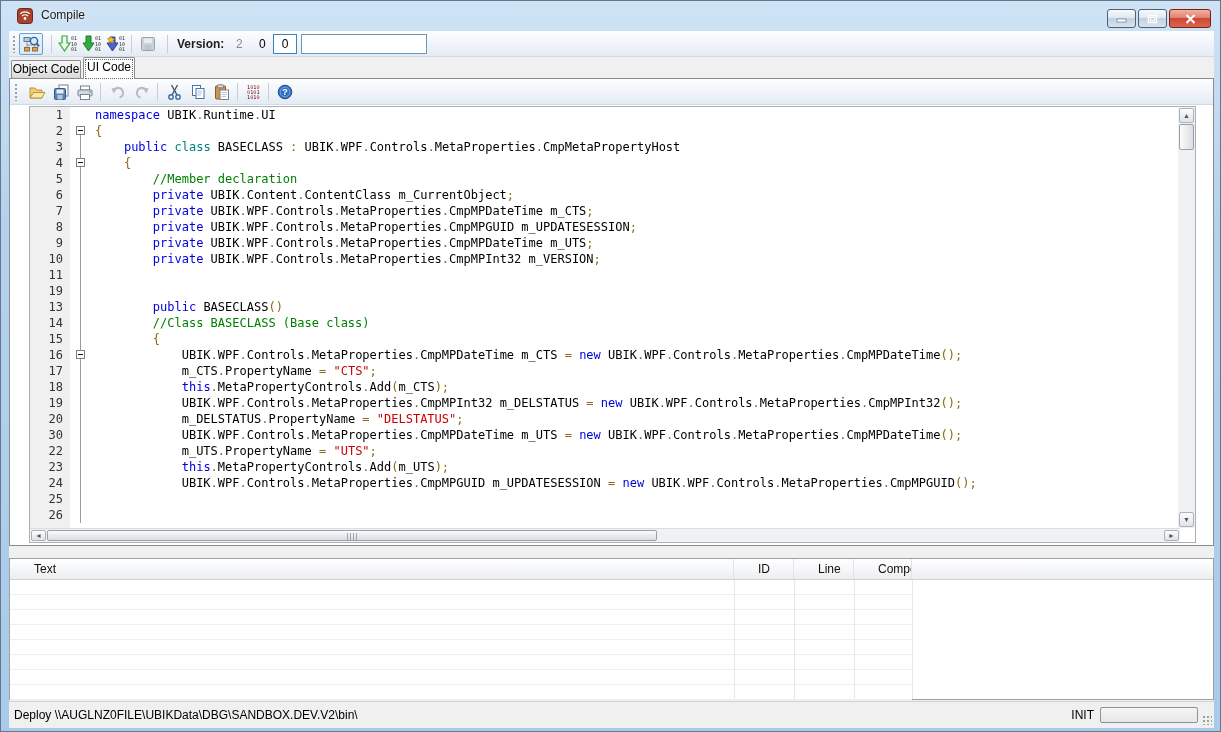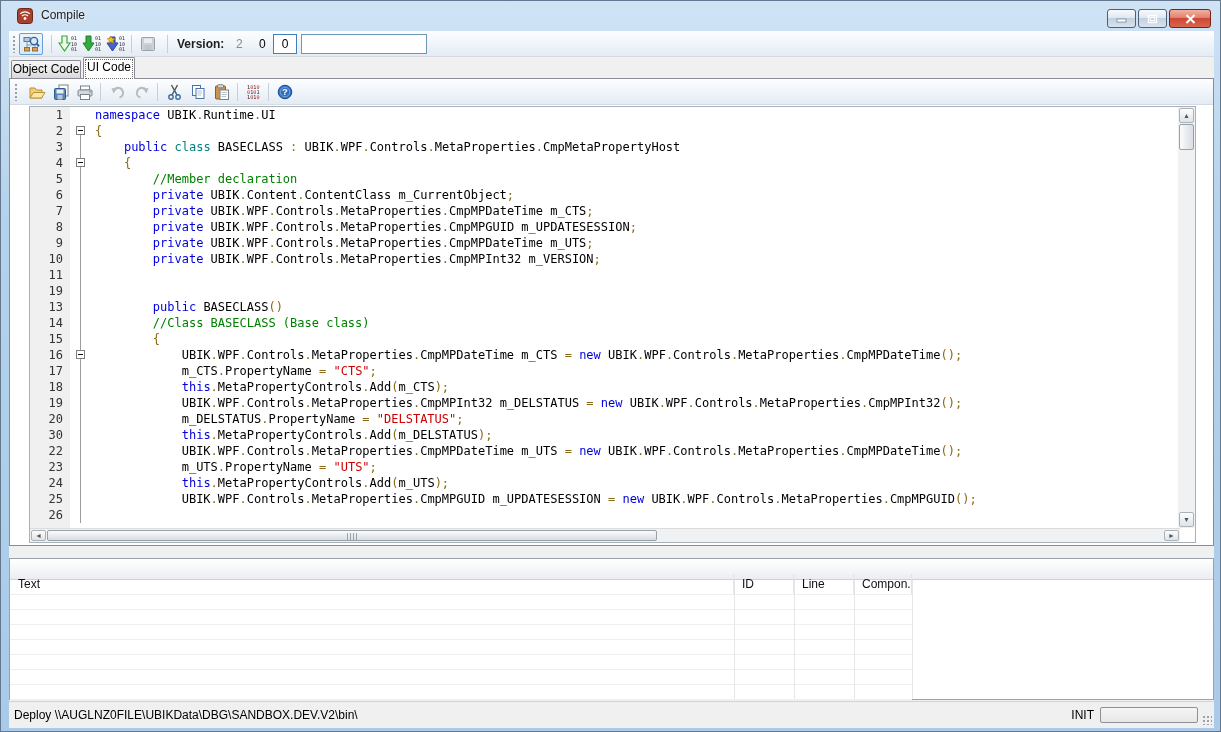--- a/index.html
+++ b/index.html
@@ -86,22 +86,22 @@
     background:linear-gradient(90deg,#fafbfc,#d9dee3); border:1px solid #98a0a8; border-radius:2px; }
   .hthumb { position:absolute; left:17px; top:1px; width:610px; height:11px;
     background:linear-gradient(#fafbfc,#d9dee3); border:1px solid #98a0a8; border-radius:2px; }
   .hthumb .gripper { position:absolute; left:50%; top:2px; margin-left:-5px; width:10px; height:7px;
     background-image:repeating-linear-gradient(90deg,#9aa2aa 0 1px,transparent 1px 3px); }
 
   
   .grid { position:absolute; left:0; top:527px; width:1205px; height:142px; background:#fff; border:1px solid #9aa1a8; }
   .grid-header { position:absolute; left:0; top:0; width:100%; height:21px; display:flex;
     background:linear-gradient(#ffffff,#f4f5f7 60%,#ecedf0); border-bottom:1px solid #cfd2d6; }
-  .gh-cell { height:100%; font-size:12px; color:#111; padding:3px 0 0 8px; border-right:1px solid #e2e4e7;
-    white-space:nowrap; overflow:hidden;margin-top:15px; }
+  .gh-cell { height:100%; font-size:12px; color:#111; padding:3px 0 0 24px; border-right:1px solid #e2e4e7;
+    white-space:nowrap; overflow:hidden; }
   .grid-body { position:absolute; left:0; top:21px; right:0; bottom:0; }
   .g-row { height:15px; border-bottom:1px solid #efefef; width:902px; }
   .g-vline { position:absolute; top:0; bottom:0; width:1px; background:#e4e6e8; }
 
   
   .statusbar { position:absolute; left:0; top:670px; width:100%; height:27px; background:#f0f0f0;
     border-top:1px solid #cdd4da; }
   .deploy-text { position:absolute; left:5px; top:6px; font-size:12px; color:#000; }
   .init-label { position:absolute; right:120px; top:6px; font-size:12px; color:#000; }
   .progress { position:absolute; right:16px; top:5px; width:98px; height:16px; border:1px solid #8e9296;
@@ -466,21 +466,20 @@
             <div class="code-line"></div>
             <div class="code-line"></div>
             <div class="code-line">        <span class="tk-k">public</span> BASECLASS<span class="tk-o">(</span><span class="tk-o">)</span></div>
             <div class="code-line"><span class="tk-c">        //Class BASECLASS (Base class)</span></div>
             <div class="code-line">        <span class="tk-o">{</span></div>
             <div class="code-line">            UBIK<span class="tk-o">.</span>WPF<span class="tk-o">.</span>Controls<span class="tk-o">.</span>MetaProperties<span class="tk-o">.</span>CmpMPDateTime m_CTS <span class="tk-o">=</span> <span class="tk-k">new</span> UBIK<span class="tk-o">.</span>WPF<span class="tk-o">.</span>Controls<span class="tk-o">.</span>MetaProperties<span class="tk-o">.</span>CmpMPDateTime<span class="tk-o">(</span><span class="tk-o">)</span><span class="tk-o">;</span></div>
             <div class="code-line">            m_CTS<span class="tk-o">.</span>PropertyName <span class="tk-o">=</span> <span class="tk-s">"CTS"</span><span class="tk-o">;</span></div>
             <div class="code-line">            <span class="tk-k">this</span><span class="tk-o">.</span>MetaPropertyControls<span class="tk-o">.</span>Add<span class="tk-o">(</span>m_CTS<span class="tk-o">)</span><span class="tk-o">;</span></div>
             <div class="code-line">            UBIK<span class="tk-o">.</span>WPF<span class="tk-o">.</span>Controls<span class="tk-o">.</span>MetaProperties<span class="tk-o">.</span>CmpMPInt32 m_DELSTATUS <span class="tk-o">=</span> <span class="tk-k">new</span> UBIK<span class="tk-o">.</span>WPF<span class="tk-o">.</span>Controls<span class="tk-o">.</span>MetaProperties<span class="tk-o">.</span>CmpMPInt32<span class="tk-o">(</span><span class="tk-o">)</span><span class="tk-o">;</span></div>
             <div class="code-line">            m_DELSTATUS<span class="tk-o">.</span>PropertyName <span class="tk-o">=</span> <span class="tk-s">"DELSTATUS"</span><span class="tk-o">;</span></div>
-            <div class="code-line">            <span class="tk-k">this</span><span class="tk-o">.</span>MetaPropertyControls<span class="tk-o">.</span>Add<span class="tk-o">(</span>m_DELSTATUS<span class="tk-o">)</span><span class="tk-o">;</span></div>
             <div class="code-line">            UBIK<span class="tk-o">.</span>WPF<span class="tk-o">.</span>Controls<span class="tk-o">.</span>MetaProperties<span class="tk-o">.</span>CmpMPDateTime m_UTS <span class="tk-o">=</span> <span class="tk-k">new</span> UBIK<span class="tk-o">.</span>WPF<span class="tk-o">.</span>Controls<span class="tk-o">.</span>MetaProperties<span class="tk-o">.</span>CmpMPDateTime<span class="tk-o">(</span><span class="tk-o">)</span><span class="tk-o">;</span></div>
             <div class="code-line">            m_UTS<span class="tk-o">.</span>PropertyName <span class="tk-o">=</span> <span class="tk-s">"UTS"</span><span class="tk-o">;</span></div>
             <div class="code-line">            <span class="tk-k">this</span><span class="tk-o">.</span>MetaPropertyControls<span class="tk-o">.</span>Add<span class="tk-o">(</span>m_UTS<span class="tk-o">)</span><span class="tk-o">;</span></div>
             <div class="code-line">            UBIK<span class="tk-o">.</span>WPF<span class="tk-o">.</span>Controls<span class="tk-o">.</span>MetaProperties<span class="tk-o">.</span>CmpMPGUID m_UPDATESESSION <span class="tk-o">=</span> <span class="tk-k">new</span> UBIK<span class="tk-o">.</span>WPF<span class="tk-o">.</span>Controls<span class="tk-o">.</span>MetaProperties<span class="tk-o">.</span>CmpMPGUID<span class="tk-o">(</span><span class="tk-o">)</span><span class="tk-o">;</span></div>
           </div>
 
         <div class="vscroll">
           <span class="sb-btn up">▲</span>
           <span class="vthumb"></span>
           <span class="sb-btn down">▼</span>

